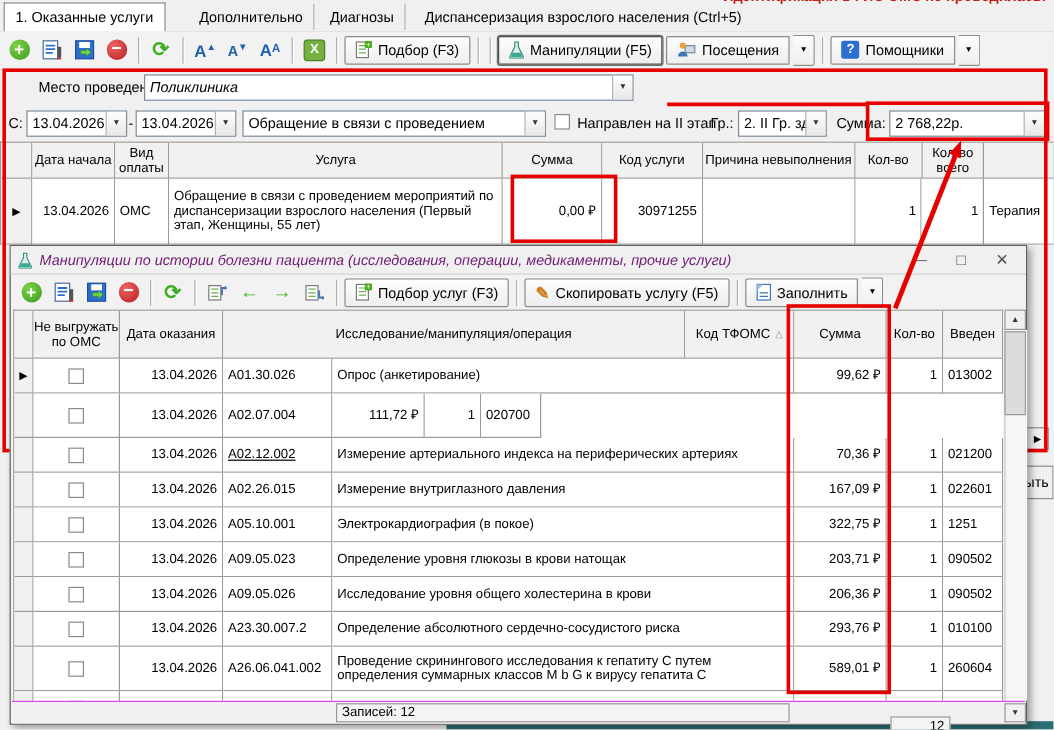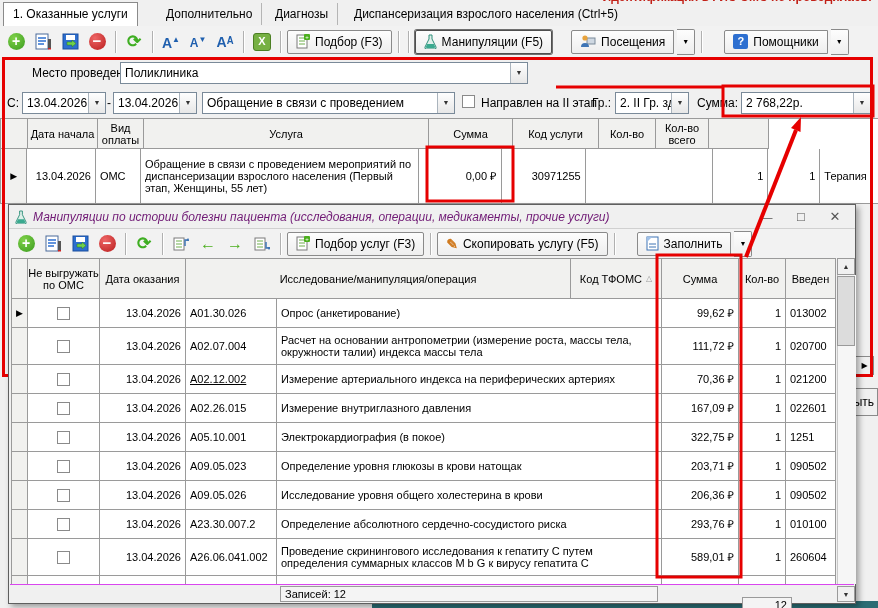--- a/index.html
+++ b/index.html
@@ -12,21 +12,21 @@
   .tab.active{background:#fff;border:1px solid #8a8a8a;border-bottom:none;top:2px;height:24px;line-height:23px;}
   #banner{top:-10px;right:6px;color:#c22017;font-size:12px;font-weight:bold;white-space:nowrap;}
   
   .toolbar{display:flex;align-items:center;gap:3px;background:#f2f2f2;}
   #main-toolbar{left:0;top:26px;width:878px;height:31px;padding-left:4px;box-sizing:border-box;}
   .tsep{width:1px;height:22px;background:#b0b0b0;margin:0 3px;box-shadow:1px 0 0 #fff;}
   .ibtn{width:22px;height:22px;display:flex;align-items:center;justify-content:center;border:1px solid transparent;border-radius:2px;}
   .tbtn{height:24px;display:inline-flex;align-items:center;gap:5px;padding:0 8px;background:linear-gradient(#fdfdfd,#eee);border:1px solid #8a8a8a;border-radius:2px;font-size:12px;white-space:nowrap;}
   .tbtn.focused{border:1px solid #4f4f4f;box-shadow:0 0 0 1px #6f6f6f;}
   .split{height:24px;width:17px;display:inline-flex;align-items:center;justify-content:center;background:linear-gradient(#fdfdfd,#eee);border:1px solid #8a8a8a;border-left:none;border-radius:0 2px 2px 0;font-size:7px;}
-  .tbtn.haspair{border-radius:2px 0 0 2px;margin-left:16px;}
+  .tbtn.haspair{border-radius:2px 0 0 2px;}
   .uf::first-letter{text-decoration:underline;}
   
   .g-add,.g-del{width:17px;height:17px;border-radius:50%;color:#fff;font-weight:bold;font-size:14px;line-height:16px;text-align:center;}
   .g-add{background:radial-gradient(circle at 35% 30%,#7fd149,#3a9b1f);}
   .g-del{background:radial-gradient(circle at 35% 30%,#e66,#b91c1c);font-size:15px;}
   .g-ref{color:#3fae22;font-size:17px;font-weight:bold;line-height:17px;}
   .g-A{color:#1f5fae;font-weight:bold;font-size:14px;line-height:14px;}
   .g-A sup{font-size:8px;}
   .g-xl{width:16px;height:16px;background:#76b043;border:1px solid #4c7f24;border-radius:3px;color:#fff;font-weight:bold;font-size:11px;line-height:15px;text-align:center;}
   .g-help{width:15px;height:15px;background:#2d6fd0;border-radius:2px;color:#fff;font-weight:bold;font-size:11px;line-height:15px;text-align:center;}
@@ -159,21 +159,21 @@
     <button class="tbtn haspair uf">
       <span class="g-help">?</span>
       <span>Помощники</span>
     </button>
     <span class="split">
         <span>▼</span>
       </span>
   </div>
 
   <span class="abs lbl" style="left:8px;top:66px;margin-left:24px;">Место проведения:</span>
-  <div class="combo abs" style="left:120px;top:62px;width:408px;">
+  <div class="combo abs" style="left:120px;top:62px;width:408px;font-style:italic;">
     <span>Поликлиника</span>
     <span class="ca">▼</span>
   </div>
 
   <span class="abs lbl" style="left:7px;top:96px;">С:</span>
   <div class="combo abs" style="left:22px;top:92px;width:84px;">
     <span>13.04.2026</span>
     <span class="ca">▼</span>
   </div>
   <span class="abs lbl" style="left:107px;top:96px;">-</span>
@@ -199,20 +199,21 @@
   </div>
 
   <div id="services" class="abs">
     <div class="trow">
       <div class="hc selcol" style="width:27px;height:30px;"></div>
       <div class="hc" style="width:70px;height:30px;">Дата начала</div>
       <div class="hc" style="width:46px;height:30px;">Вид оплаты</div>
       <div class="hc" style="width:285px;height:30px;">Услуга</div>
       <div class="hc" style="width:84px;height:30px;">Сумма</div>
       <div class="hc" style="width:86px;height:30px;">Код услуги</div>
+      <div class="hc" style="width:130px;height:30px;">Причина невыполнения</div>
       <div class="hc" style="width:57px;height:30px;">Кол-во</div>
       <div class="hc" style="width:53px;height:30px;">Кол-во всего</div>
       <div class="hc" style="width:60px;height:30px;"></div>
     </div>
     <div class="trow">
       <div class="dc selcol" style="width:27px;height:55px;">
           <span style="font-size:9px;">▶</span>
         </div>
       <div class="dc rt" style="width:70px;height:55px;">13.04.2026</div>
       <div class="dc lt" style="width:46px;height:55px;">ОМС</div>
@@ -364,21 +365,20 @@
             <div class="dc rt" style="width: 47px; height: 29px;">1</div>
             <div class="dc lt" style="width: 50px; height: 29px;">013002</div>
           </div>
           <div class="trow">
             <div class="dc selcol" style="width: 16px; height: 37px;"></div>
             <div class="dc " style="width: 72px; height: 37px;">
               <span class="cb"></span>
             </div>
             <div class="dc rt" style="width: 86px; height: 37px;">13.04.2026</div>
             <div class="dc lt" style="width: 91px; height: 37px;">A02.07.004</div>
-            <div class="dc lt" style="width: 385px; height: 37px; line-height: 12px;">Расчет на основании антропометрии (измерение роста, массы тела, окружности талии) индекса массы тела</div>
             <div class="dc rt" style="width: 77px; height: 37px;">111,72 ₽</div>
             <div class="dc rt" style="width: 47px; height: 37px;">1</div>
             <div class="dc lt" style="width: 50px; height: 37px;">020700</div>
           </div>
           <div class="trow">
             <div class="dc selcol" style="width: 16px; height: 29px;"></div>
             <div class="dc " style="width: 72px; height: 29px;">
               <span class="cb"></span>
             </div>
             <div class="dc rt" style="width: 86px; height: 29px;">13.04.2026</div>

